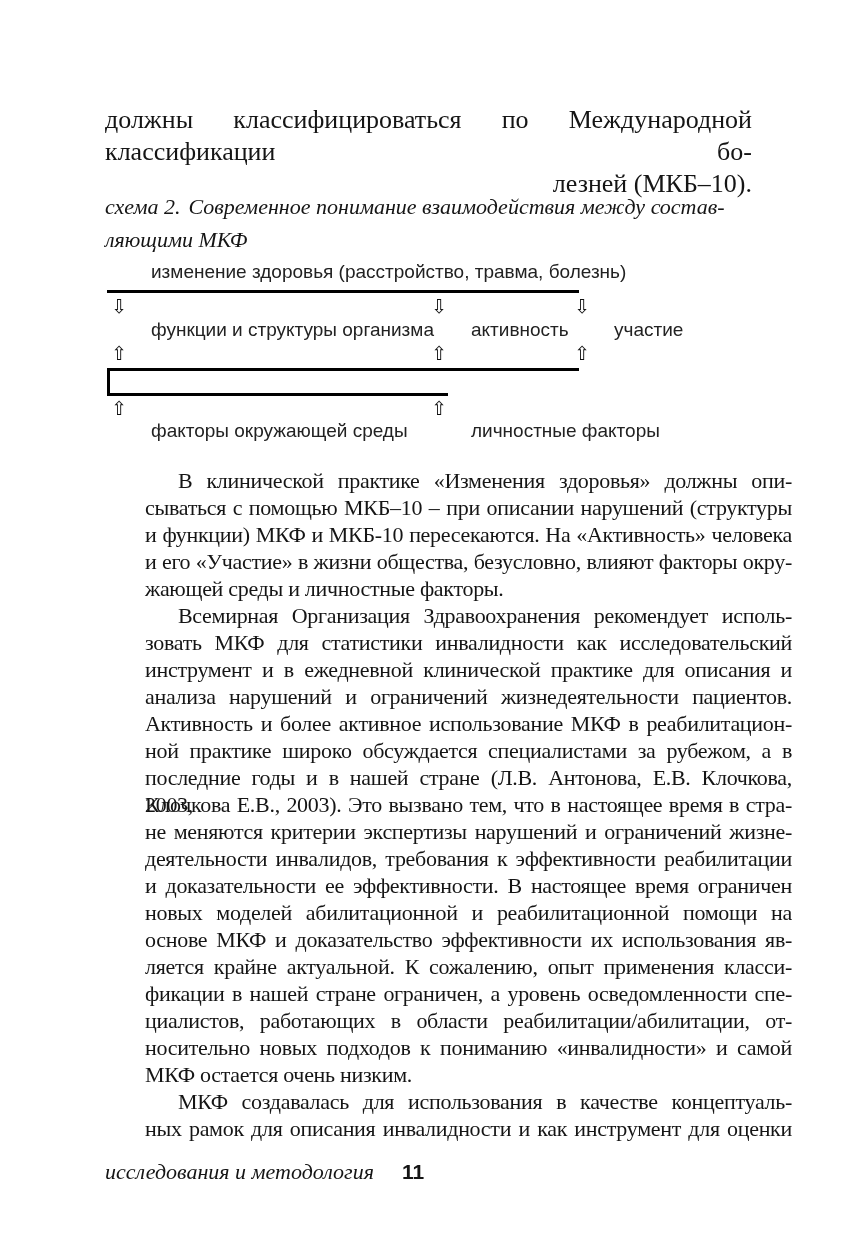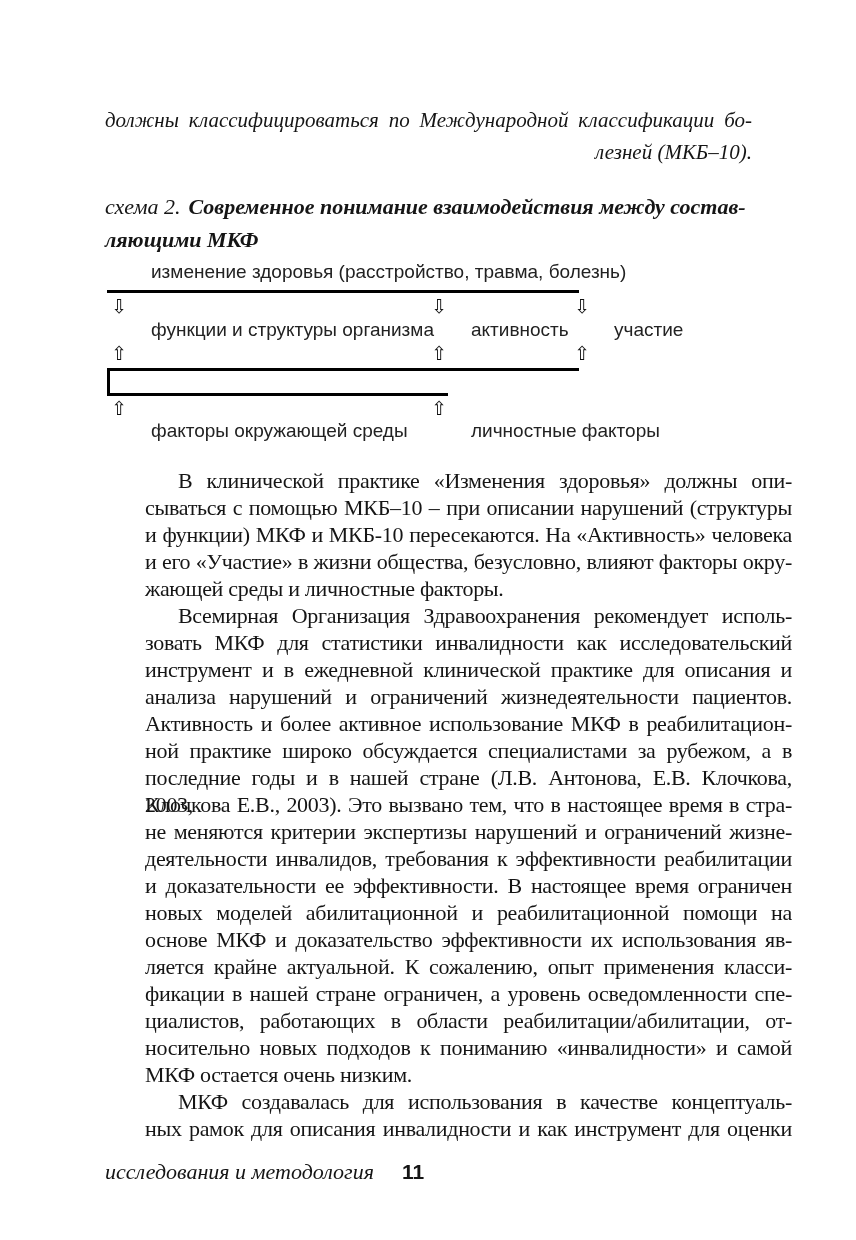--- a/index.html
+++ b/index.html
@@ -7,31 +7,31 @@
     position:relative;
     width:856px;height:1240px;
     background:#ffffff;
     color:#151515;
     overflow:hidden;
     font-family:"Liberation Serif","DejaVu Serif",serif;
   }
   
   .intro{
     position:absolute;left:105px;top:104px;width:647px;
-    font-size:21px;line-height:32px;font-style:italic;
+    font-size:26px;line-height:32px;
   }
   .intro .jline{text-align:justify;text-align-last:justify;}
   .intro .lline{text-align:right;}
   
   .caption{
     position:absolute;left:105px;top:190px;width:660px;
     font-size:22px;line-height:33px;font-style:italic;
   }
   .caption .cap-label{font-weight:normal;margin-right:8px;margin-top:41px;}
-  .caption .cap-bold{font-weight:bold;}
+  .caption .cap-bold{font-weight:normal;}
   
   .diagram{
     position:absolute;left:105px;top:261px;width:500px;height:185px;
     font-family:"Liberation Sans","DejaVu Sans",sans-serif;
     font-size:19px;color:#222;
   }
   .d-abs{position:absolute;white-space:nowrap;margin-left:44px;}
   .d-line{position:absolute;background:#000;}
   .arrow{
     position:absolute;

